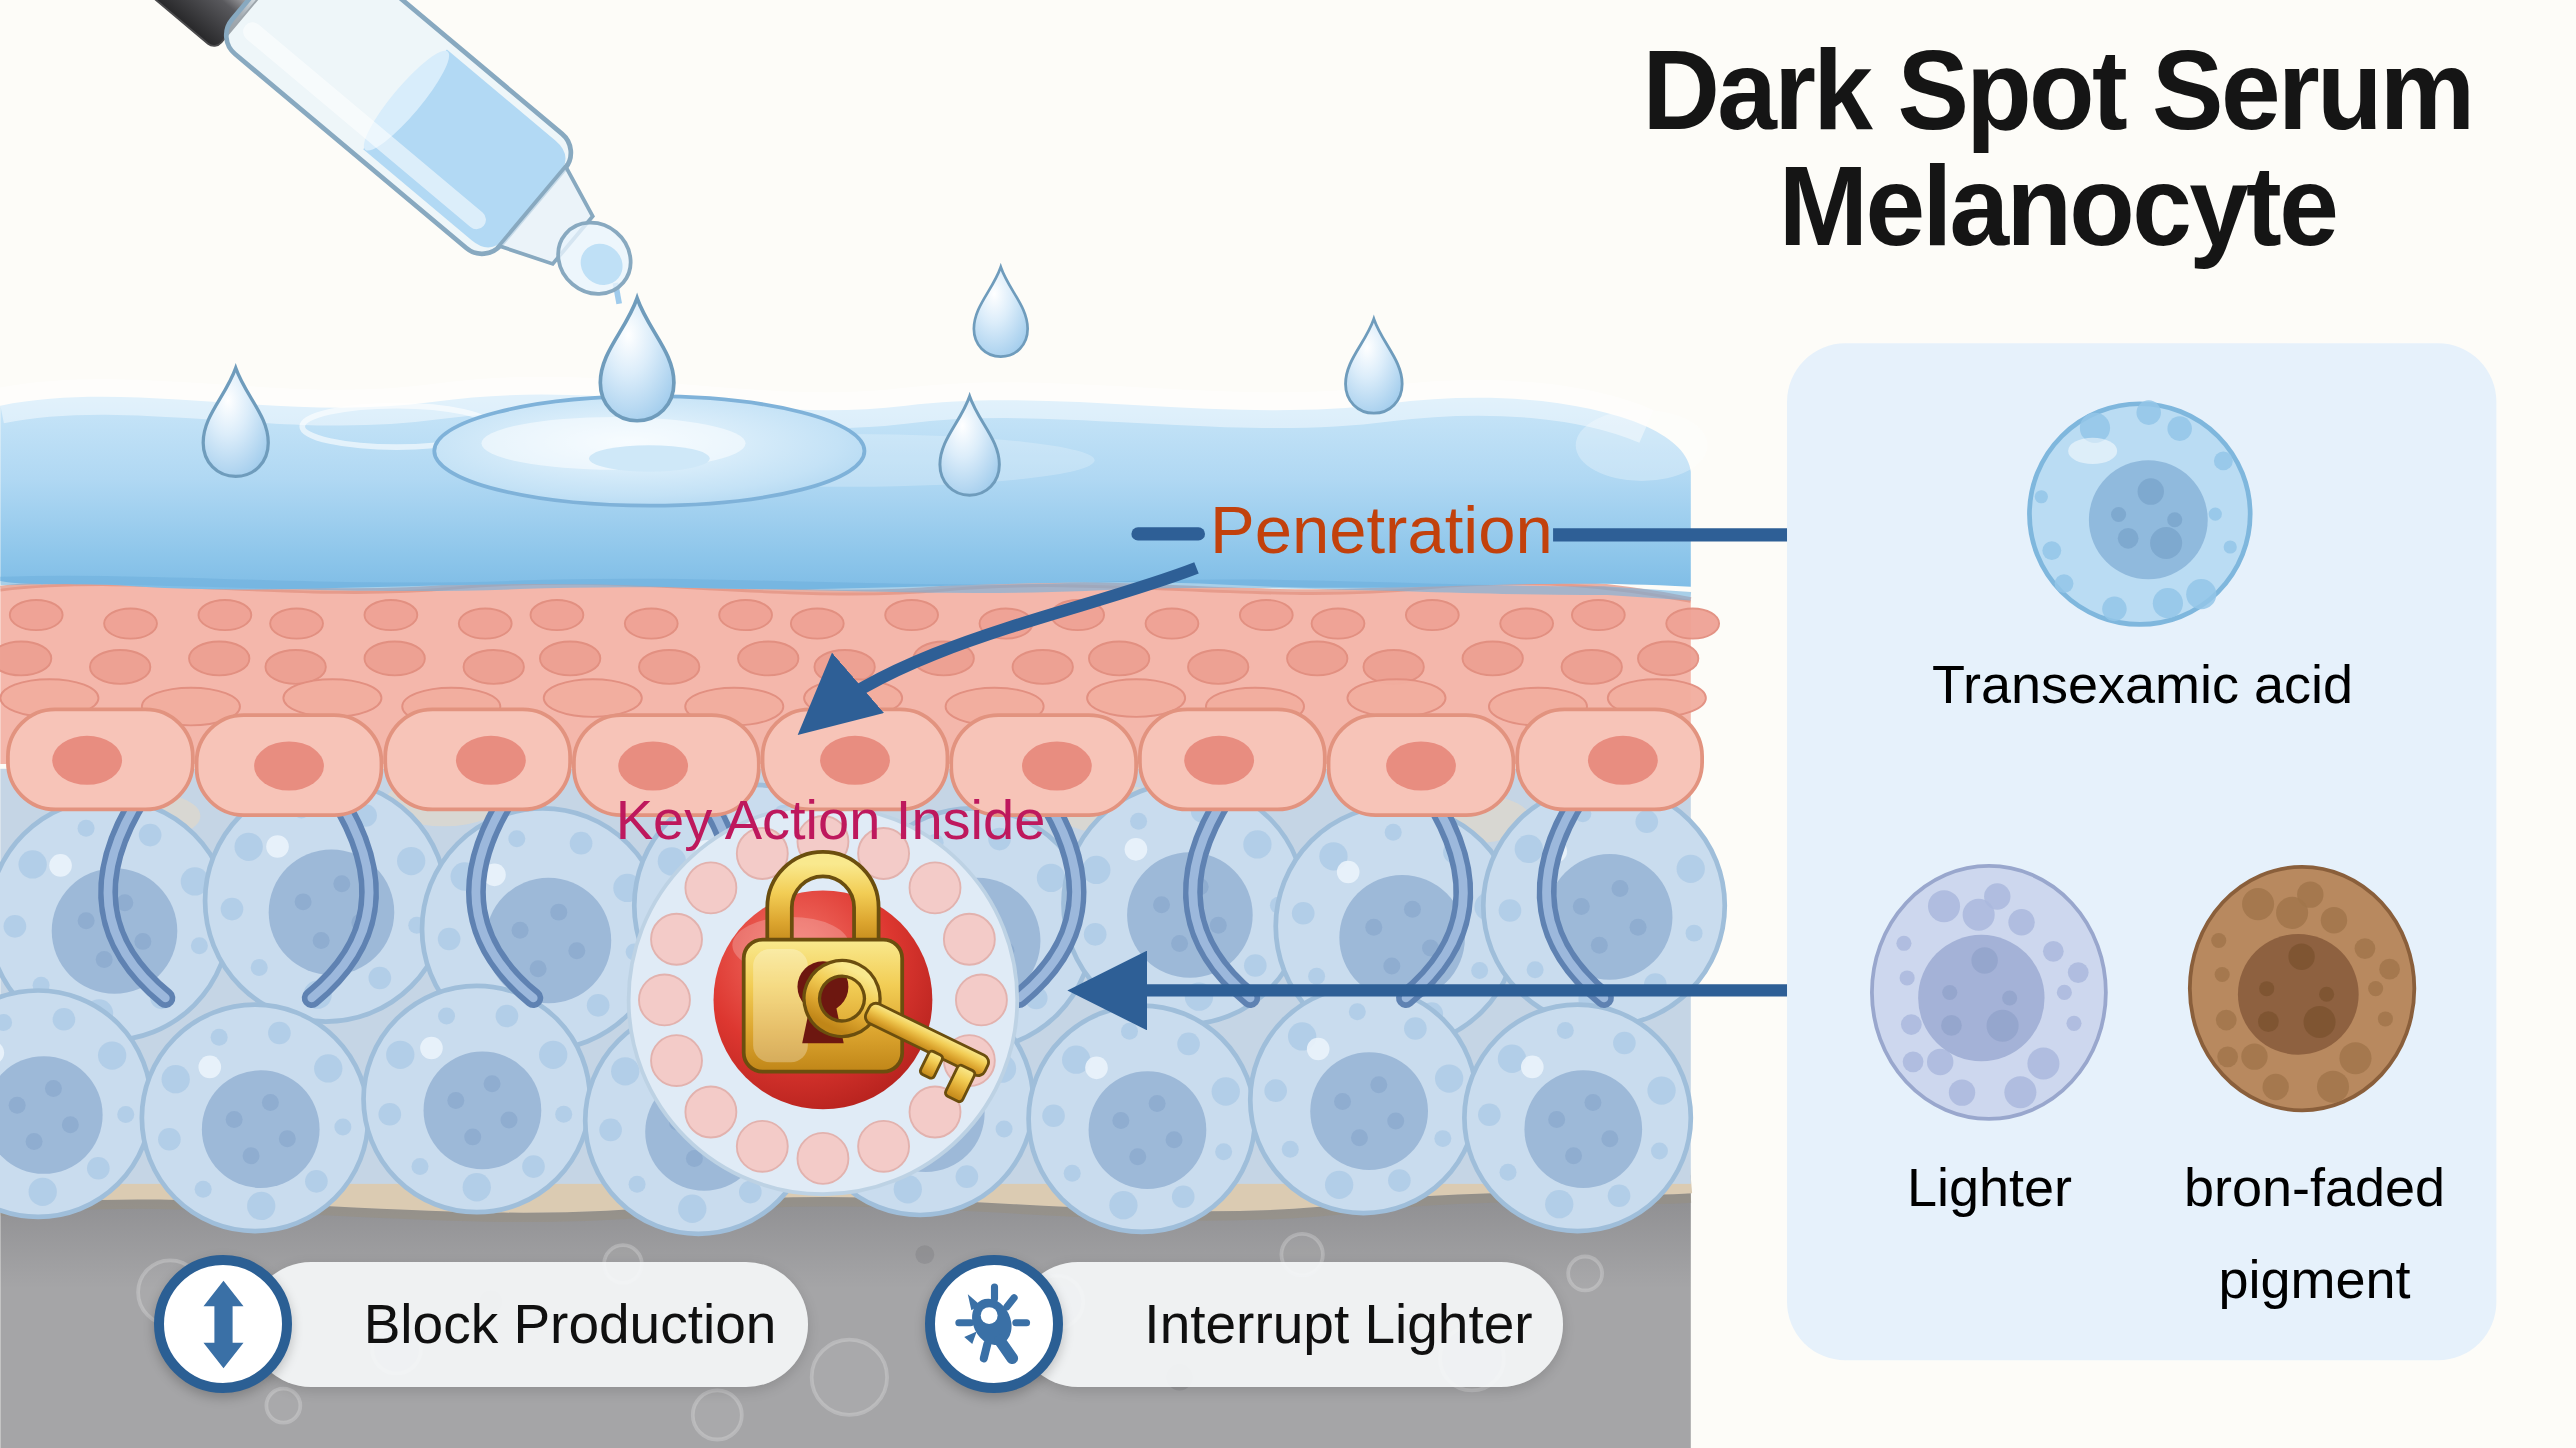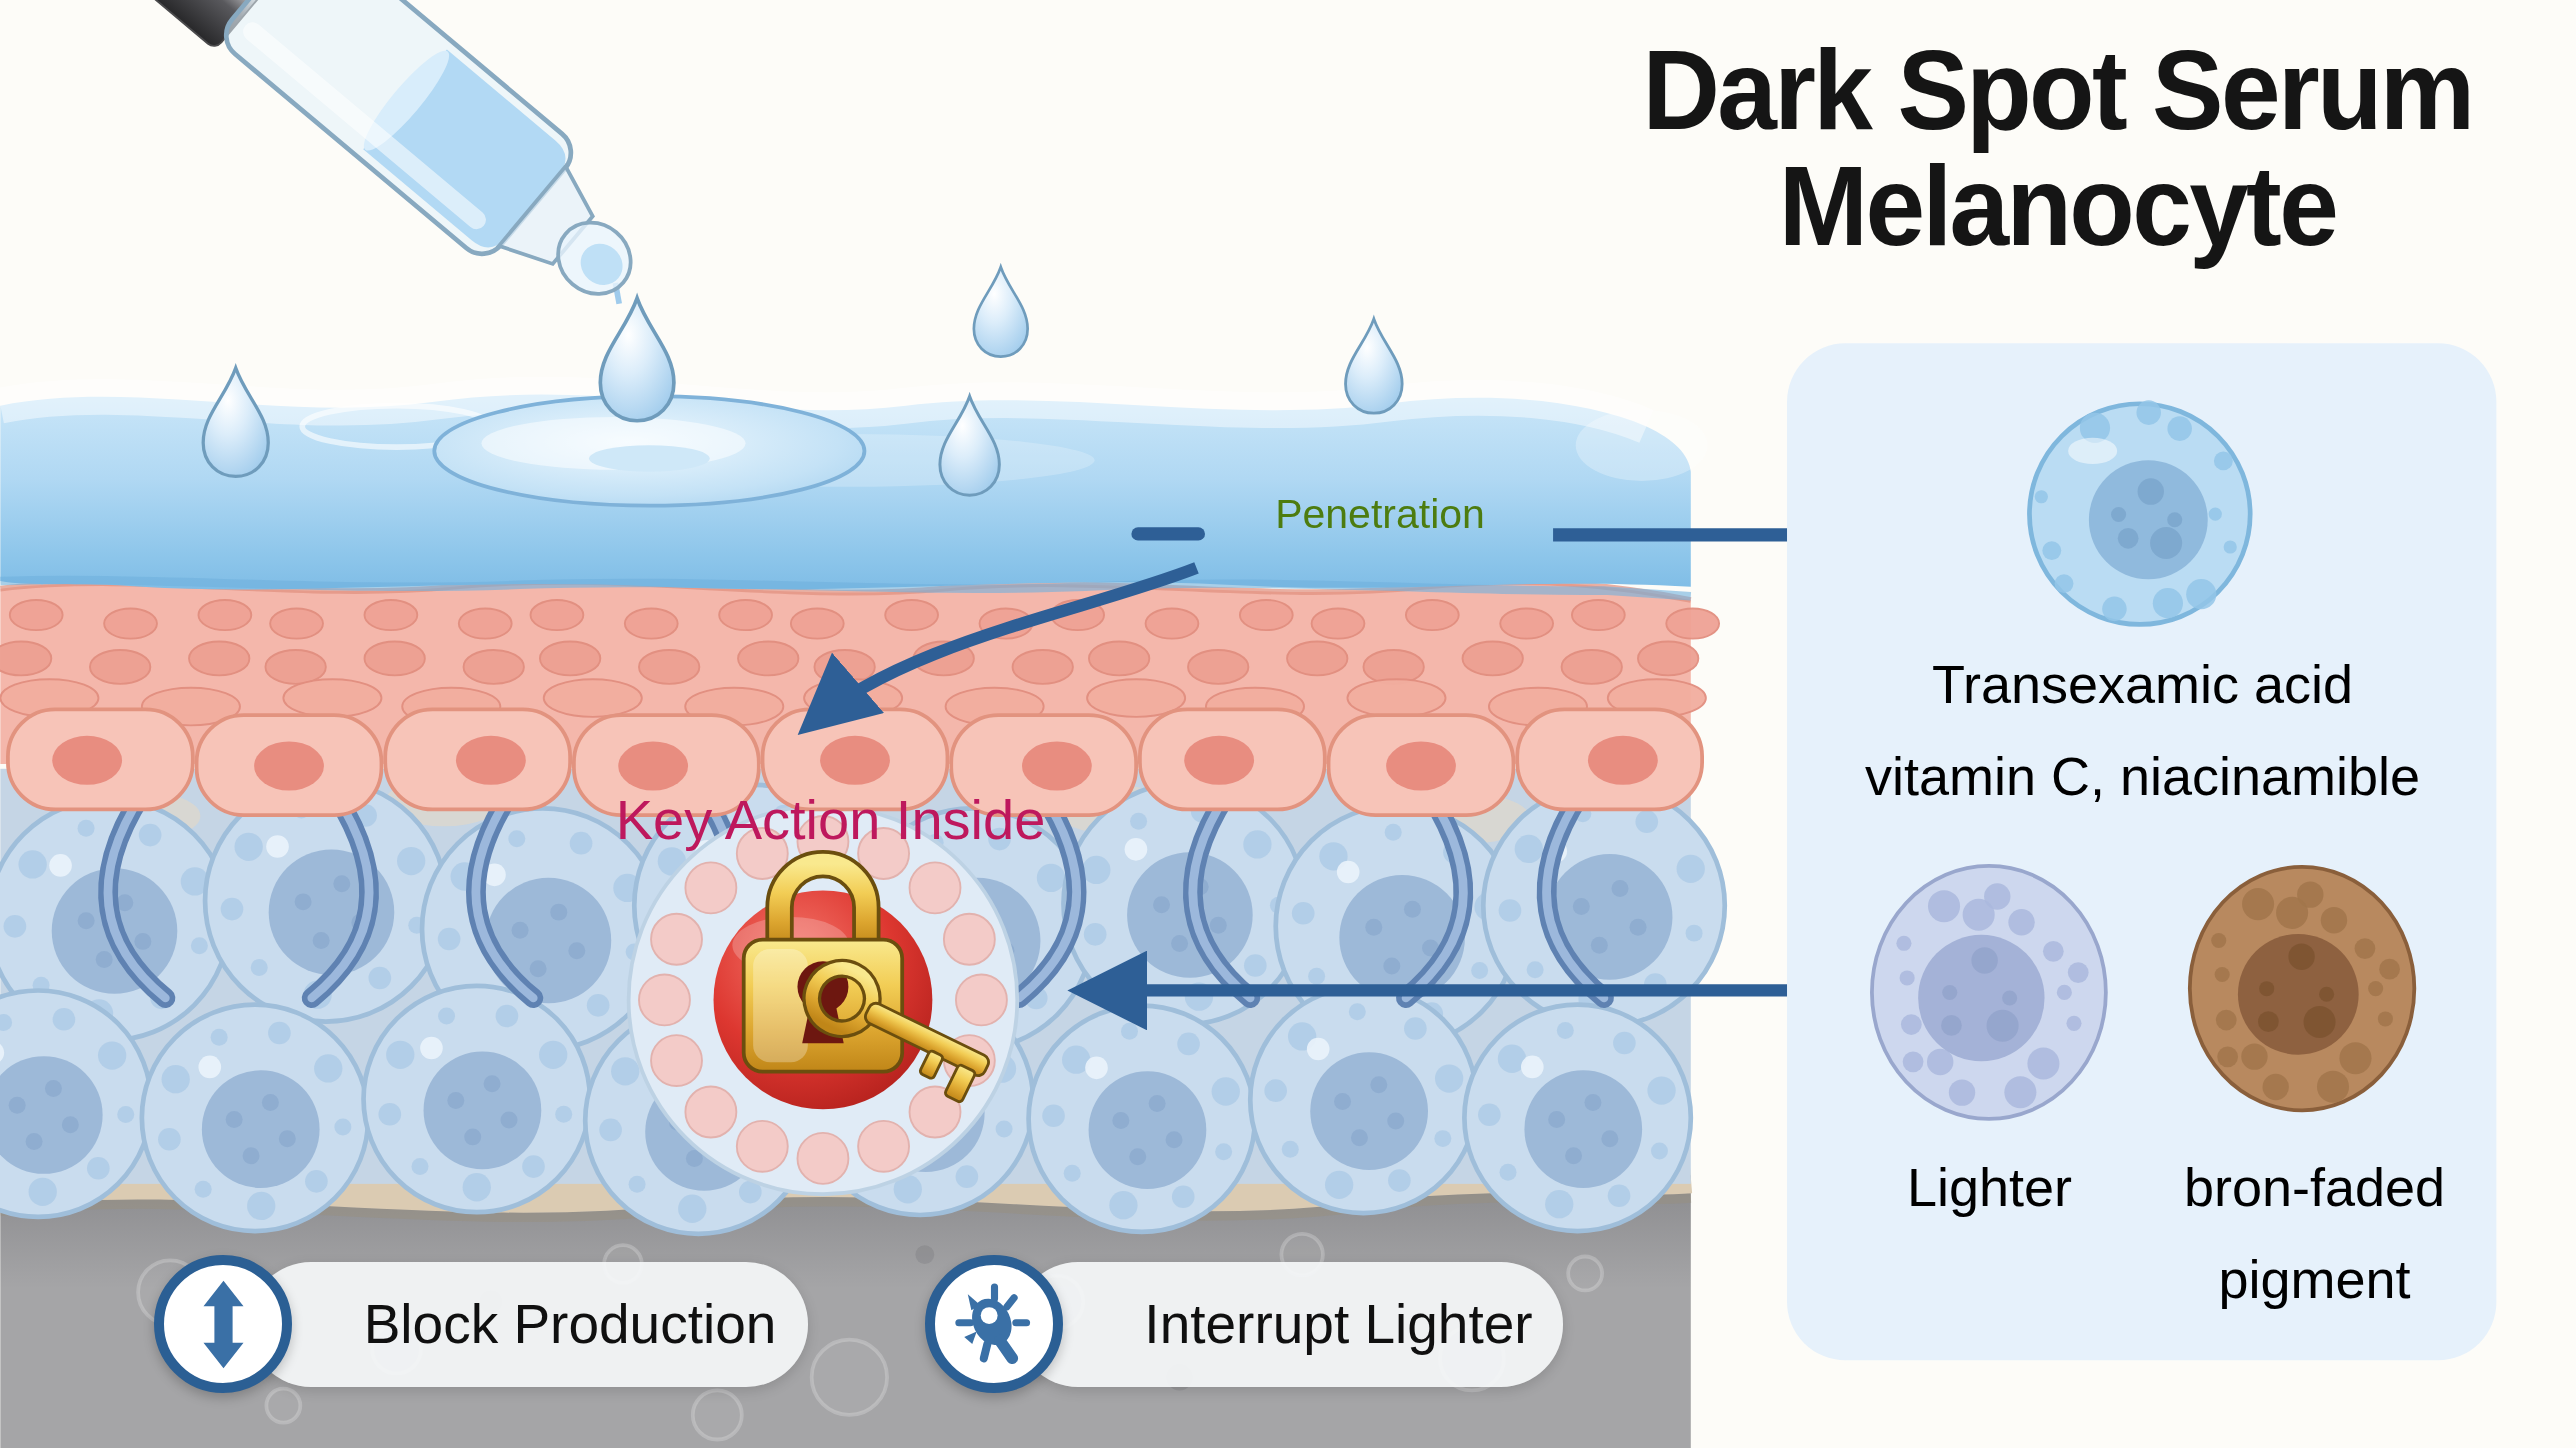--- a/index.html
+++ b/index.html
@@ -8,21 +8,21 @@
     background:#fdfcf8;font-family:"Liberation Sans",sans-serif;
   }
   .scene{position:absolute;left:0;top:0;z-index:1;}
   .overlay{position:absolute;z-index:3;color:#161616;}
   .title{
     left:1595px;top:32px;width:925px;text-align:center;
     font-size:114px;font-weight:bold;line-height:1.02;letter-spacing:-2.8px;
     color:var(--title-color,#151515);transform:scaleX(.94);transform-origin:center top;
   }
   .title span{display:block;}
-  #penetration-label{left:1210px;top:491px;width:340px;text-align:center;font-size:41px;color:#4d7c0f;}
+  #penetration-label{left:1210px;top:491px;width:340px;text-align:center;font-size:67px;color:#c2410c;}
   #key-action-label{left:604px;top:787px;width:453px;text-align:center;font-size:56px;color:#be185d;}
   .panel-caption{text-align:center;font-size:54px;line-height:1.7;color:#000000;}
   #ingredients-caption{left:1798px;top:639px;width:689px;}
   #result-left-caption{left:1815px;top:1142px;width:349px;}
   #result-right-caption{left:2140px;top:1142px;width:349px;}
   .panel-caption span{display:block;}
   .badge{position:absolute;z-index:3;display:flex;align-items:center;height:138px;}
   #badge-block{left:154px;top:1255px;}
   #badge-interrupt{left:925px;top:1255px;}
   .badge-circle{
@@ -655,21 +655,20 @@
     <span>Dark Spot Serum</span>
     <span>Melanocyte</span>
   </div>
 
   <div class="overlay" id="penetration-label">Penetration</div>
 
   <div class="overlay" id="key-action-label">Key Action Inside</div>
 
   <div class="overlay panel-caption" id="ingredients-caption">
     <span>Transexamic acid</span>
-    <span>vitamin C, niacinamible</span>
   </div>
 
   <div class="overlay panel-caption" id="result-left-caption">
     <span>Lighter</span>
   </div>
 
   <div class="overlay panel-caption" id="result-right-caption">
     <span>bron-faded</span>
     <span>pigment</span>
   </div>

